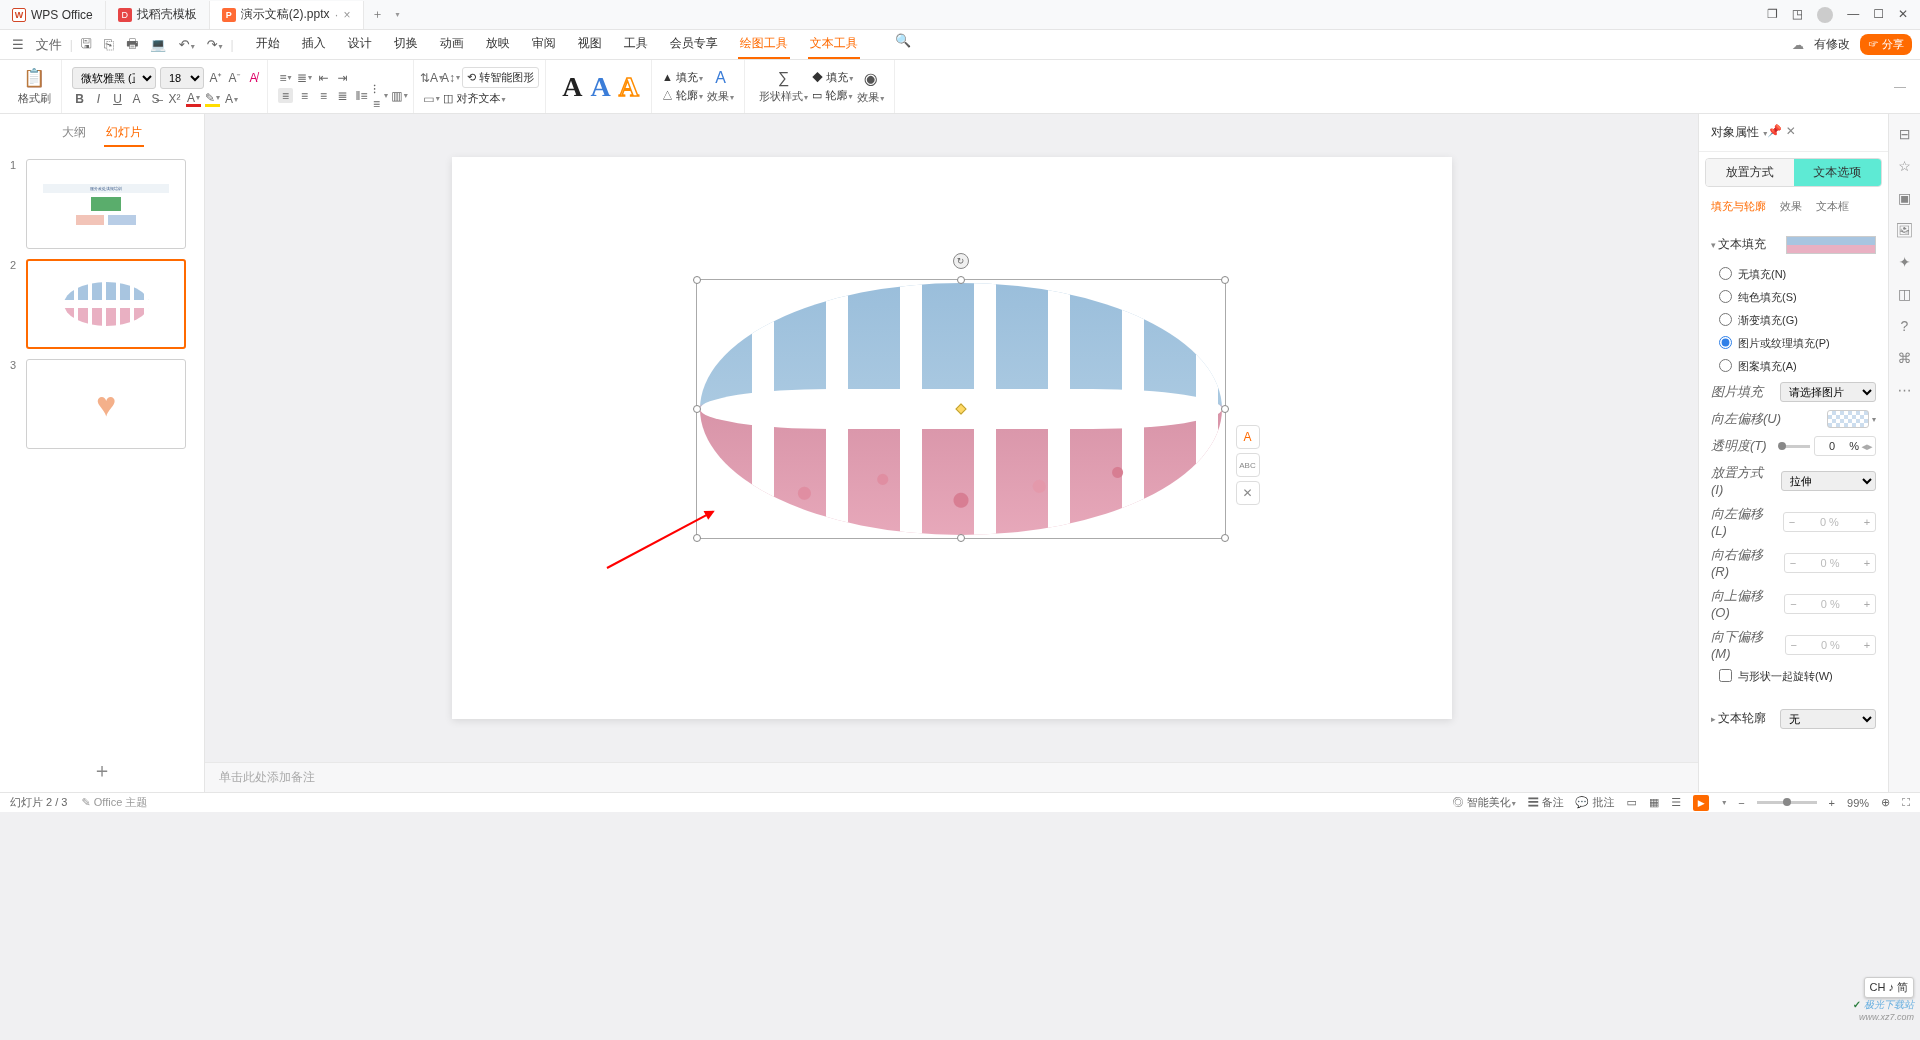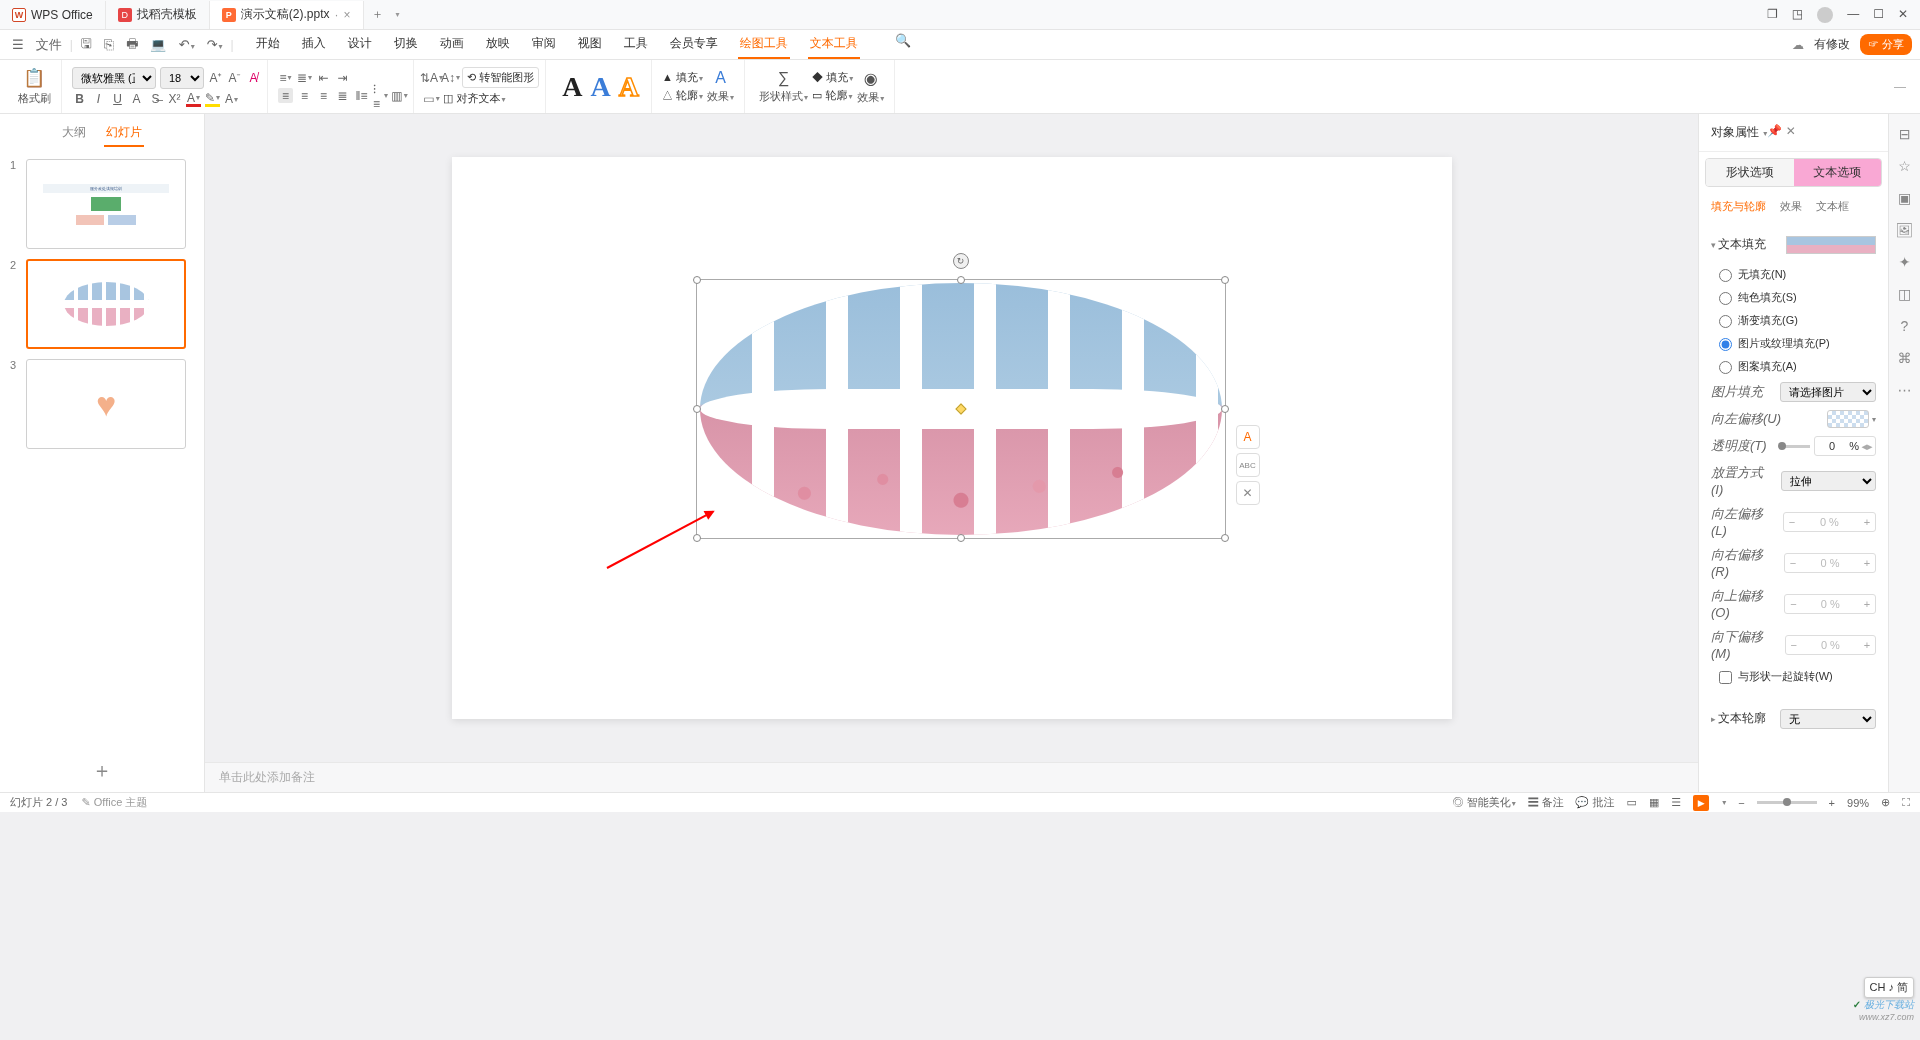--- a/index.html
+++ b/index.html
@@ -57,29 +57,29 @@
 .arrow-line { position:absolute; left:155px; top:410px; width:120px; height:2px; background:red; transform:rotate(-28deg); transform-origin:left center;}
 .arrow-line::after { content:''; position:absolute; right:-2px; top:-4px; border-left:10px solid red; border-top:5px solid transparent; border-bottom:5px solid transparent;}
 .float-tools { position:absolute; right:-35px; top:145px; display:flex; flex-direction:column; gap:4px;}
 .float-btn { width:24px; height:24px; background:#fff; border:1px solid #ddd; border-radius:4px; display:flex; align-items:center; justify-content:center; color:#888; font-size:12px;}
 .notes-bar { height:30px; padding:6px 14px; color:#aaa; font-size:12px; border-top:1px solid #e8e8e8; background:#f7f7f8;}
 
 .prop-panel { width:190px; background:#fff; border-left:1px solid #e5e5e5; padding:0; display:flex; flex-direction:column; font-size:12px;}
 .prop-header { padding:10px 12px; display:flex; justify-content:flex-start; border-bottom:1px solid #eee;}
 .sub-tabs { display:flex; margin:6px; border:1px solid #ddd; border-radius:4px; overflow:hidden;}
 .sub-tab { flex:1; text-align:center; padding:5px; background:#f5f5f5; cursor:pointer;}
-.sub-tab.active { background:#f9a8d4;}
+.sub-tab.active { background:#5eead4;}
 .sec-tabs { display:flex; gap:14px; padding:6px 12px 4px; font-size:11px; color:#777;}
 .sec-tab { cursor:pointer;}
 .sec-tab.active { color:#ff6a00;}
 .prop-section { padding:8px 12px; overflow-y:auto; flex:1;}
 .sec-head { font-weight:500; padding:6px 0; cursor:pointer;}
 .sec-head::before { content:'▾ '; font-size:9px; color:#888;}
 .sec-head.collapsed::before { content:'▸ ';}
-.radio-row { display:flex; align-items:flex-end; gap:6px; padding:4px 0 4px 8px; font-size:11px;}
+.radio-row { display:flex; align-items:flex-start; gap:6px; padding:4px 0 4px 8px; font-size:11px;}
 .radio-row input { accent-color:#3080e8;}
 .prop-row { display:flex; align-items:center; justify-content:space-between; padding:4px 0; gap:6px;}
 .prop-row label { font-size:13px; color:#666;font-style:italic;}
 .mini-sel { border:1px solid #ccc; border-radius:3px; font-size:11px; padding:2px 4px; width:96px;}
 .spinb { display:flex; align-items:center; border:1px solid #ddd; border-radius:3px; width:96px; height:20px; font-size:11px;}
 .spinb .val { flex:1; text-align:center;}
 .spinb .pm { width:16px; text-align:center; color:#aaa; cursor:pointer;}
 .disabled { color:#bbb;}
 .swatch { width:42px; height:18px; border:1px solid #ccc; border-radius:3px;}
 .checker { background-image:linear-gradient(45deg,#cde 25%,transparent 25%),linear-gradient(-45deg,#cde 25%,transparent 25%),linear-gradient(45deg,transparent 75%,#cde 75%),linear-gradient(-45deg,transparent 75%,#cde 75%); background-size:8px 8px; background-position:0 0,0 4px,4px -4px,-4px 0;}
@@ -353,21 +353,21 @@
     </div>
     <div class="notes-bar">单击此处添加备注</div>
   </div>
 
   <div class="prop-panel">
     <div class="prop-header">
       <span><span>对象属性</span> <span class="dd">▾</span></span>
       <span><span style="color:#aaa">📌</span> <span style="color:#888">✕</span></span>
     </div>
     <div class="sub-tabs">
-      <div class="sub-tab">形状选项</div>
+      <div class="sub-tab">放置方式</div>
       <div class="sub-tab active">文本选项</div>
     </div>
     <div class="sec-tabs">
       <span class="sec-tab active">填充与轮廓</span>
       <span class="sec-tab">效果</span>
       <span class="sec-tab">文本框</span>
     </div>
     <div class="prop-section">
       <div class="prop-row">
           <div class="sec-head">文本填充</div>

